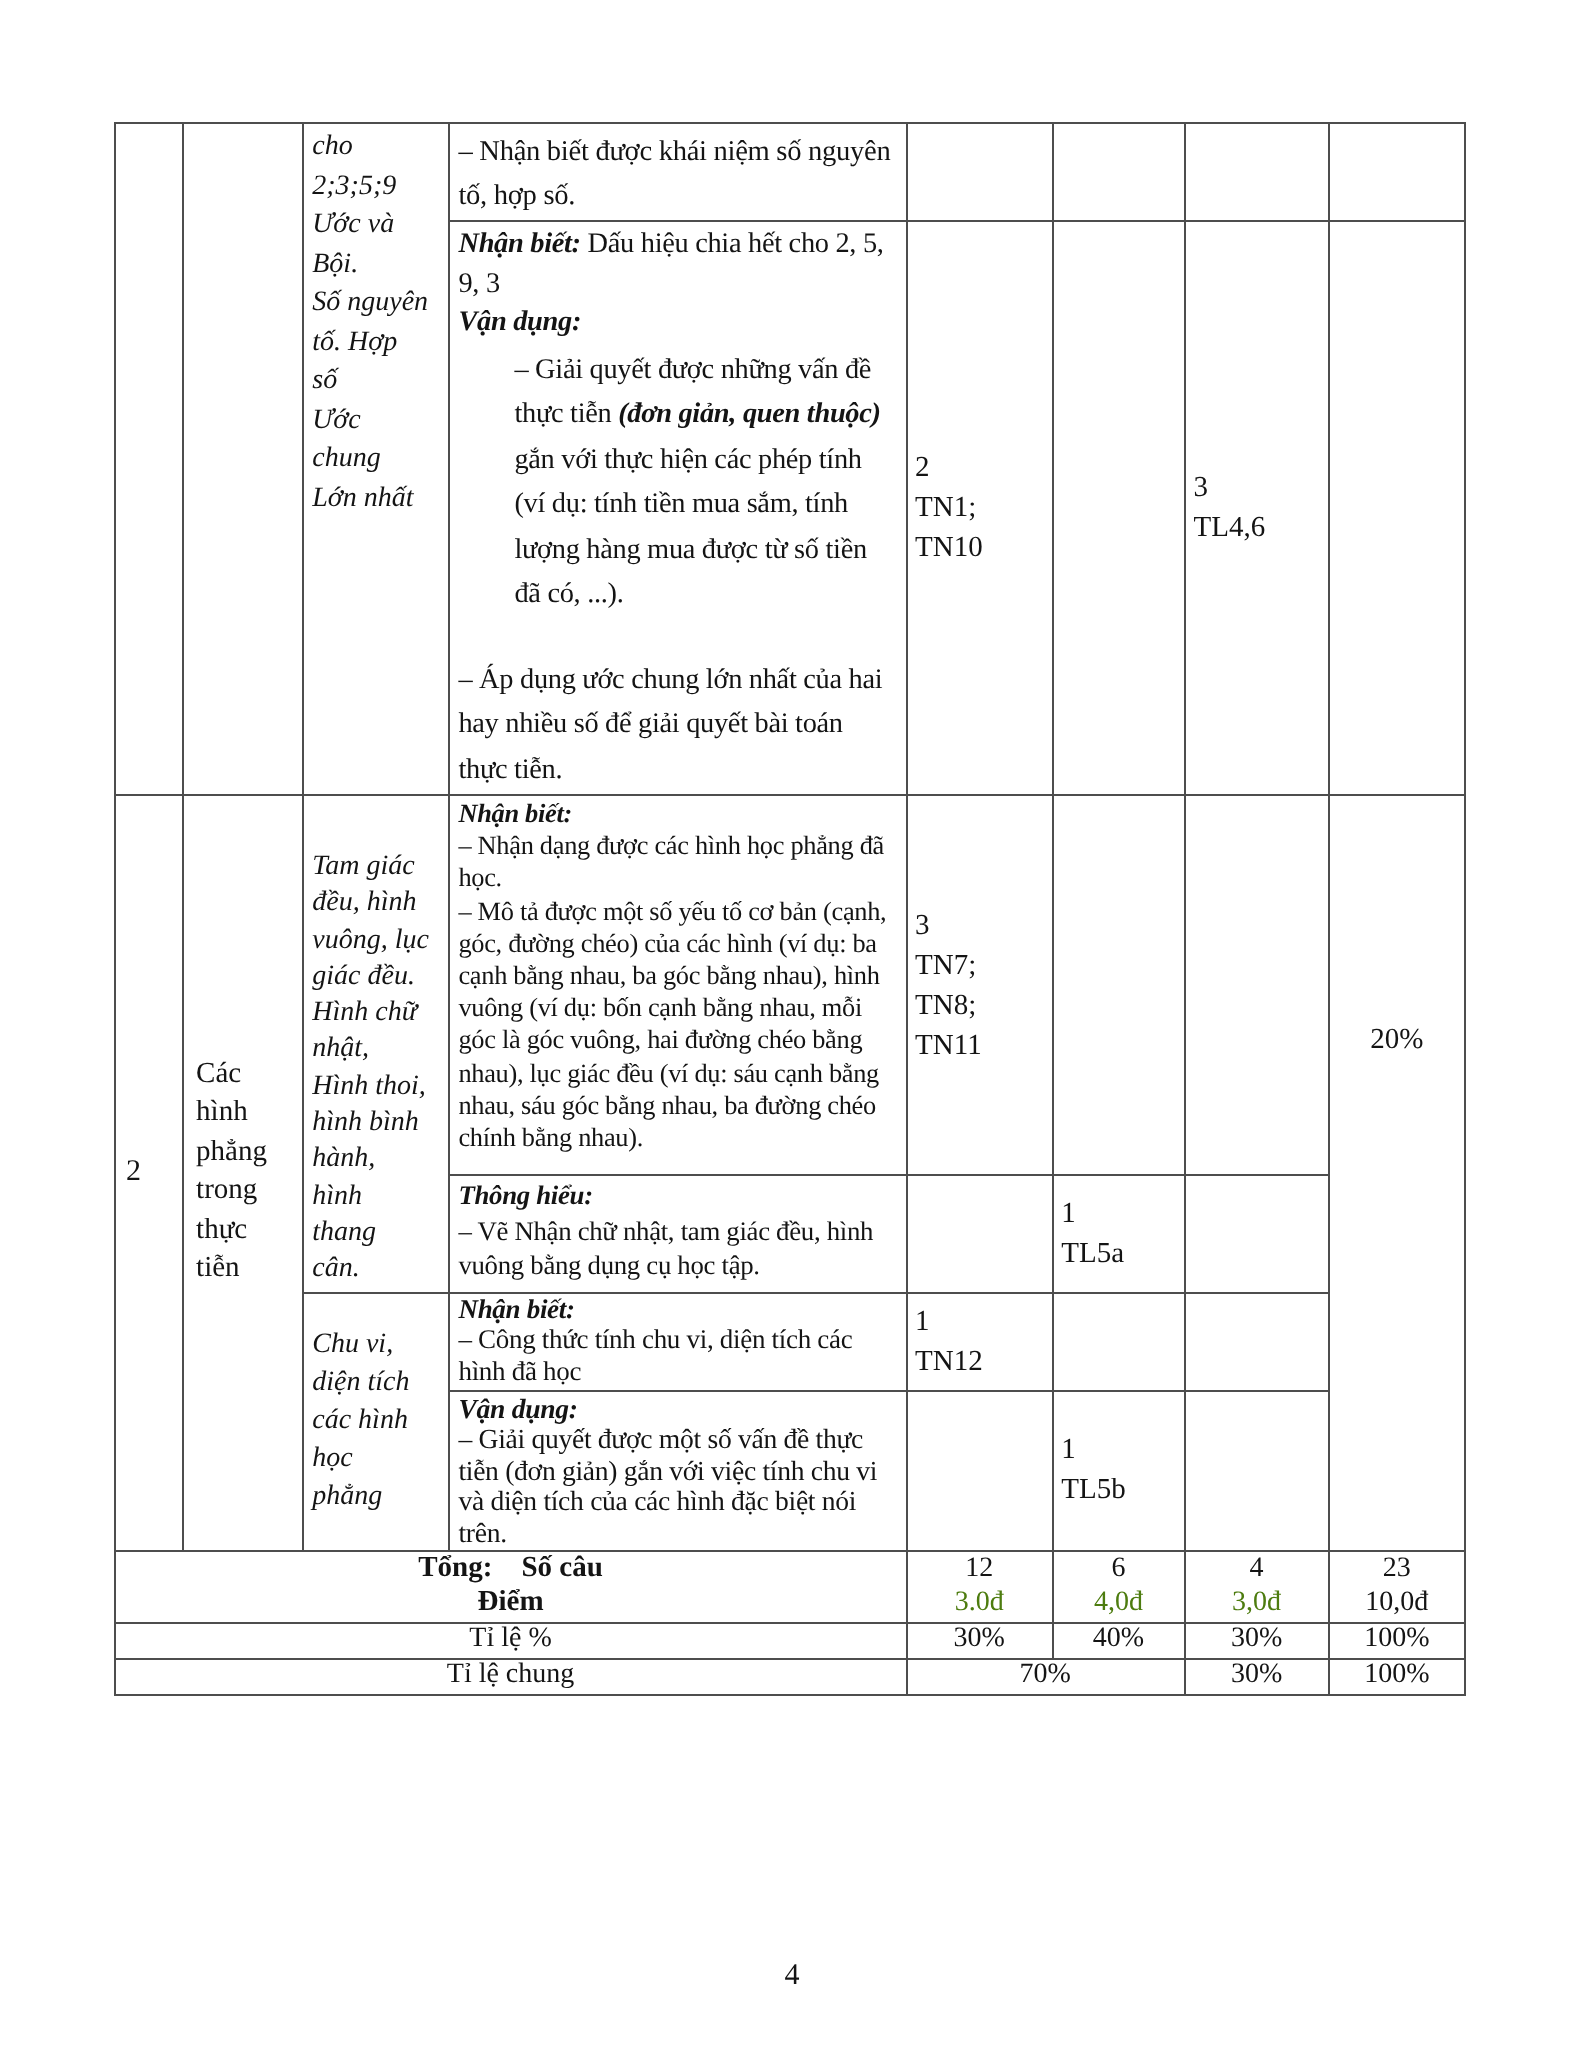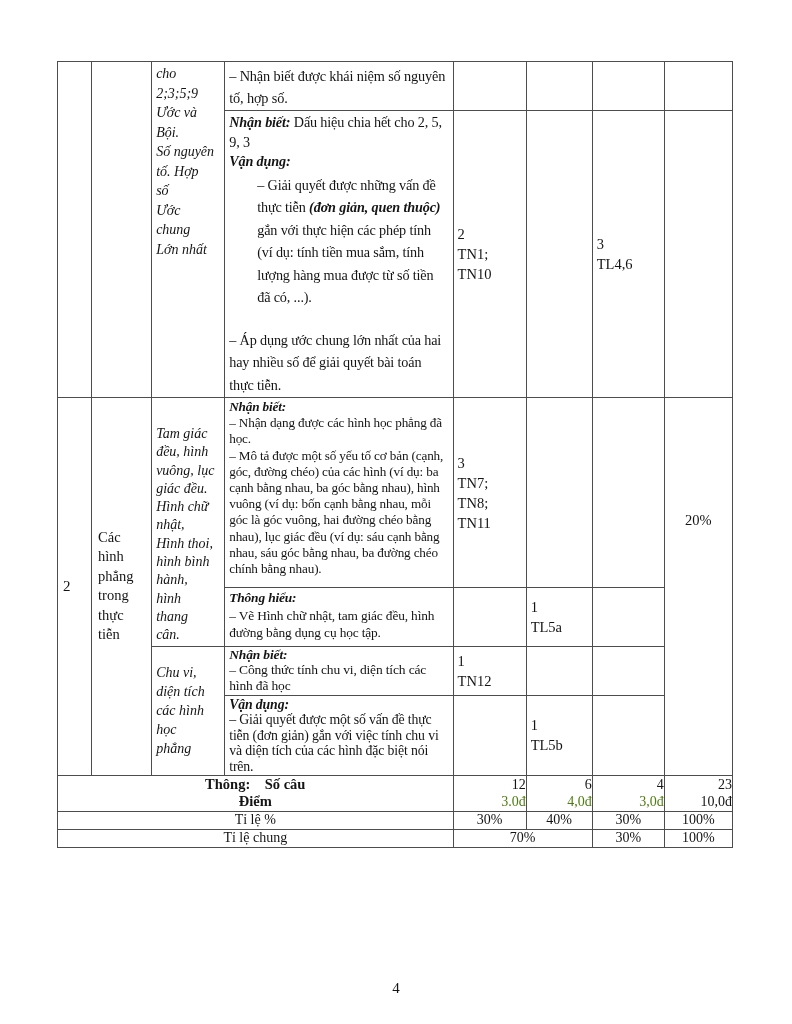--- a/index.html
+++ b/index.html
@@ -52,21 +52,21 @@
   .c-req2c { font-size:13.5px; line-height:15.8px; padding-top:0; }
   .c-req2d { font-size:13.8px; line-height:15.4px; padding-top:1px; }
 
   .c-val { vertical-align:middle; font-size:14.5px; line-height:20px; white-space:pre-line; }
   .c-pct { vertical-align:top; text-align:center; padding-top:114px; font-size:14.5px; }
 
   .c-total-label {
     font-weight:bold; text-align:center; white-space:pre-wrap;
     font-size:14.5px; line-height:17.5px; padding:0;
   }
-  .c-total-val { text-align:right; font-size:14px; line-height:17.5px; padding:0; }
+  .c-total-val { text-align:center; font-size:14px; line-height:17.5px; padding:0; }
   .c-rate { text-align:center; font-size:14px; line-height:16px; padding:0; vertical-align:middle; }
   .c-rate-label { font-weight:normal; }
 
   .page-num {
     position:absolute; left:0; right:0; top:980px;
     text-align:center; font-size:15px;
   }
 </style>
 </head>
 <body>
@@ -152,21 +152,21 @@
 TN8;
 TN11</span></td>
         <td></td>
         <td></td>
         <td class="c-pct" rowspan="4"><span>20%</span></td>
       </tr>
 
       <tr class="r2b">
         <td class="c-req c-req2b">
           <div class="bi">Thông hiểu:</div>
-          <div>– Vẽ Hình chữ nhật, tam giác đều, hình đường bằng dụng cụ học tập.</div>
+          <div>– Vẽ Nhận chữ nhật, tam giác đều, hình vuông bằng dụng cụ học tập.</div>
         </td>
         <td></td>
         <td class="c-val"><span>1
 TL5a</span></td>
         <td></td>
       </tr>
 
       <tr class="r2c">
         <td class="c-sub c-sub-r2c" rowspan="2"><span>Chu vi,
 diện tích
@@ -188,21 +188,21 @@
           <div class="bi">Vận dụng:</div>
           <div>– Giải quyết được một số vấn đề thực tiễn (đơn giản) gắn với việc tính chu vi và diện tích của các hình đặc biệt nói trên.</div>
         </td>
         <td></td>
         <td class="c-val"><span>1
 TL5b</span></td>
         <td></td>
       </tr>
 
       <tr class="rt1">
-        <td class="c-total-label" colspan="4"><span>Thông:    Số câu
+        <td class="c-total-label" colspan="4"><span>Tổng:    Số câu
 Điểm</span></td>
         <td class="c-total-val">
           <div>12</div>
           <div class="blue">3.0đ</div>
         </td>
         <td class="c-total-val">
           <div>6</div>
           <div class="blue">4,0đ</div>
         </td>
         <td class="c-total-val">

